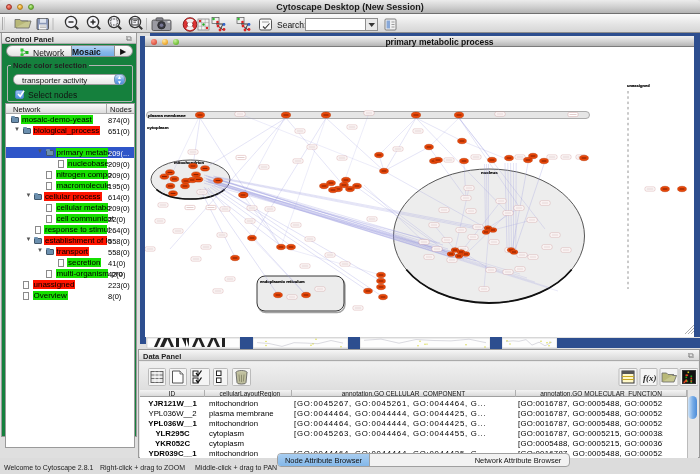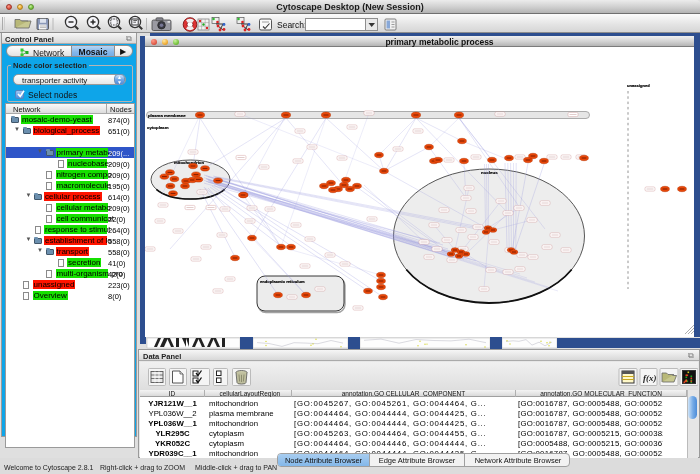--- a/index.html
+++ b/index.html
@@ -504,37 +504,37 @@
         <line x1="679.6" y1="190" x2="684.4" y2="190" stroke="#5f1000" stroke-width="0.9" opacity="0.85"></line>
         <g stroke="#999" stroke-width="0.8">
           <line x1="685" y1="335" x2="694" y2="326"></line>
           <line x1="688" y1="335" x2="694" y2="329"></line>
           <line x1="691" y1="335" x2="694" y2="332"></line>
         </g>
       </svg>
     </div>
 </div>
 
-<div class="a" style="left:1px;top:33px;width:136px;height:404px;background:#0ea5e9;border:1px solid #9a9a9a;border-top:none">
+<div class="a" style="left:1px;top:33px;width:136px;height:404px;background:#15803d;border:1px solid #9a9a9a;border-top:none">
  <div class="a" style="left:0;top:0;width:134px;height:11px;background:linear-gradient(#f6f6f6,#d8d8d8);border-bottom:1px solid #aaa">
   <span class="a" style="left:3px;top:1.5px;font-size:7.5px;font-weight:bold;color:#222">Control Panel</span>
   <span class="a" style="left:124px;top:1px;font-size:8px;color:#777">⧉</span>
  </div>
  <div id="tabs" class="a" style="left:4px;top:12px;width:127px;height:12px">
       <div style="position:absolute;left:0;top:0;width:127px;height:12px;border:1px solid #8f8f8f;border-radius:6px;background:linear-gradient(#fdfdfd,#e2e2e2);overflow:hidden">
         <svg style="position:absolute;left:13px;top:1.5px" width="9" height="9" viewBox="0 0 9 9">
           <line x1="2" y1="2" x2="7" y2="4" stroke="#2aa02a" stroke-width="0.7"></line>
           <line x1="2" y1="7" x2="7" y2="4" stroke="#2aa02a" stroke-width="0.7"></line>
           <line x1="2" y1="2" x2="2" y2="7" stroke="#2aa02a" stroke-width="0.7"></line>
           <rect x="0.5" y="0.5" width="3" height="3" fill="#3c3"></rect>
           <rect x="0.5" y="5.5" width="3" height="3" fill="#3c3"></rect>
           <rect x="5.5" y="3" width="3" height="3" fill="#2a2"></rect>
         </svg>
         <span style="position:absolute;left:26px;top:1.5px;font-size:8.5px;color:#111">Network</span>
-        <div style="position:absolute;left:64px;top:0;width:44px;height:12px;background:linear-gradient(#b5d5f4,#85b7ea 50%,#6ea9e6);border-left:1px solid #8f8f8f;border-right:1px solid #8f8f8f;text-align:center;font-size:8.5px;font-weight:bold;color:#111;line-height:12px">Mosaic</div>
+        <div style="position:absolute;left:64px;top:0;width:44px;height:12px;background:linear-gradient(#b5d5f4,#85b7ea 50%,#6ea9e6);border-left:1px solid #8f8f8f;border-right:1px solid #8f8f8f;font-size:8.5px;font-weight:bold;color:#111;line-height:12px">Mosaic</div>
         <span style="position:absolute;left:113px;top:1px;font-size:8px;color:#111">▶</span>
       </div>
     </div>
  <fieldset class="a" style="left:5px;top:28px;width:126px;height:41px;border:1px solid #b5b5b5;border-radius:2px">
   <legend style="font-size:7.5px;font-weight:bold;color:#222;margin-left:3px;padding:0 2px">Node color selection</legend>
  </fieldset>
  <div id="combo" class="a" style="left:11px;top:41px;width:113px;height:11px;background:linear-gradient(#ffffff,#e8e8e8);border:1px solid #9a9a9a;border-radius:5px">
   <span class="a" style="left:8px;top:1px;font-size:8px;color:#111">transporter activity</span>
   <div class="a" style="right:0px;top:-1px;width:11px;height:11px;border-radius:4px;background:linear-gradient(#cfe4fa,#76aae8 50%,#4f8ddd);border:1px solid #7193b8;font-size:5px;color:#fff;text-align:center;line-height:5px">▲<br>▼</div>
  </div>
@@ -778,21 +778,20 @@
       </div>
       <div style="position:absolute;left:0;top:38.300000000000004px;width:547px;height:10.1px;font-size:7.8px;color:#000;white-space:nowrap">
         <div style="position:absolute;left:0px;top:1px;width:65px;text-align:center;font-weight:bold">YLR295C</div>
         <span style="position:absolute;left:69px;top:1px">cytoplasm</span>
         <div style="position:absolute;left:154px;top:1px;width:200px;overflow:hidden;letter-spacing:0.75px">[GO:0045263, GO:0044464, GO:0044455, G...</div>
         <div style="position:absolute;left:378px;top:1px;width:145px;overflow:hidden;letter-spacing:0.25px">[GO:0016787, GO:0005215, GO:0003824, G...</div>
       </div>
       <div style="position:absolute;left:0;top:48.400000000000006px;width:547px;height:10.1px;font-size:7.8px;color:#000;white-space:nowrap">
         <div style="position:absolute;left:0px;top:1px;width:65px;text-align:center;font-weight:bold">YKR052C</div>
         <span style="position:absolute;left:69px;top:1px">cytoplasm</span>
-        <div style="position:absolute;left:154px;top:1px;width:200px;overflow:hidden;letter-spacing:0.75px">[GO:0044464, GO:0044446, GO:0044444, G...</div>
         <div style="position:absolute;left:378px;top:1px;width:145px;overflow:hidden;letter-spacing:0.25px">[GO:0005488, GO:0005215, GO:0003674]</div>
       </div>
       <div style="position:absolute;left:0;top:58.50000000000001px;width:547px;height:10.1px;font-size:7.8px;color:#000;white-space:nowrap">
         <div style="position:absolute;left:0px;top:1px;width:65px;text-align:center;font-weight:bold">YDR039C__1</div>
         <span style="position:absolute;left:69px;top:1px">mitochondrion</span>
         <div style="position:absolute;left:154px;top:1px;width:200px;overflow:hidden;letter-spacing:0.75px">[GO:0044464, GO:0044444, GO:0044425, G...</div>
         <div style="position:absolute;left:378px;top:1px;width:145px;overflow:hidden;letter-spacing:0.25px">[GO:0016787, GO:0005488, GO:0005215, G...</div>
       </div>
       <div style="position:absolute;left:547px;top:0;width:11px;height:68px;background:#e6e6e6;border-left:1px solid #bbb"></div>
       <div style="position:absolute;left:548px;top:6px;width:9px;height:23px;border-radius:4.5px;background:linear-gradient(90deg,#cfe4f8,#74aae6 55%,#4d8cd8)"></div>
@@ -800,16 +799,15 @@
   </div>
 
 <div class="a" style="left:0;top:458px;width:700px;height:16px;background:#dcdcdc">
  <span class="a" style="left:4px;top:6px;font-size:7px;color:#222">Welcome to Cytoscape 2.8.1</span>
  <span class="a" style="left:100px;top:6px;font-size:7px;color:#222">Right-click + drag to ZOOM</span>
  <span class="a" style="left:195px;top:6px;font-size:7px;color:#222">Middle-click + drag to PAN</span>
 </div>
 <div id="bottabs" class="a" style="left:277px;top:453px;width:293px;height:14px">
     <div style="position:absolute;left:0;top:0;width:293px;height:14px;background:#f2f2f2;border:1px solid #9f9f9f;border-radius:4px;overflow:hidden;font-size:7.5px;color:#111">
       <div style="position:absolute;left:0;top:0;width:92px;height:14px;background:linear-gradient(#a8cdf0,#7db4e8);border-right:1px solid #9f9f9f;text-align:center;line-height:13px">Node Attribute Browser</div>
-      <div style="position:absolute;left:92px;top:0;width:95px;height:14px;border-right:1px solid #9f9f9f;text-align:center;line-height:13px">Edge Attribute Browser</div>
       <div style="position:absolute;left:187px;top:0;width:106px;height:14px;text-align:center;line-height:13px">Network Attribute Browser</div>
     </div>
   </div>
 
 </body></html>

